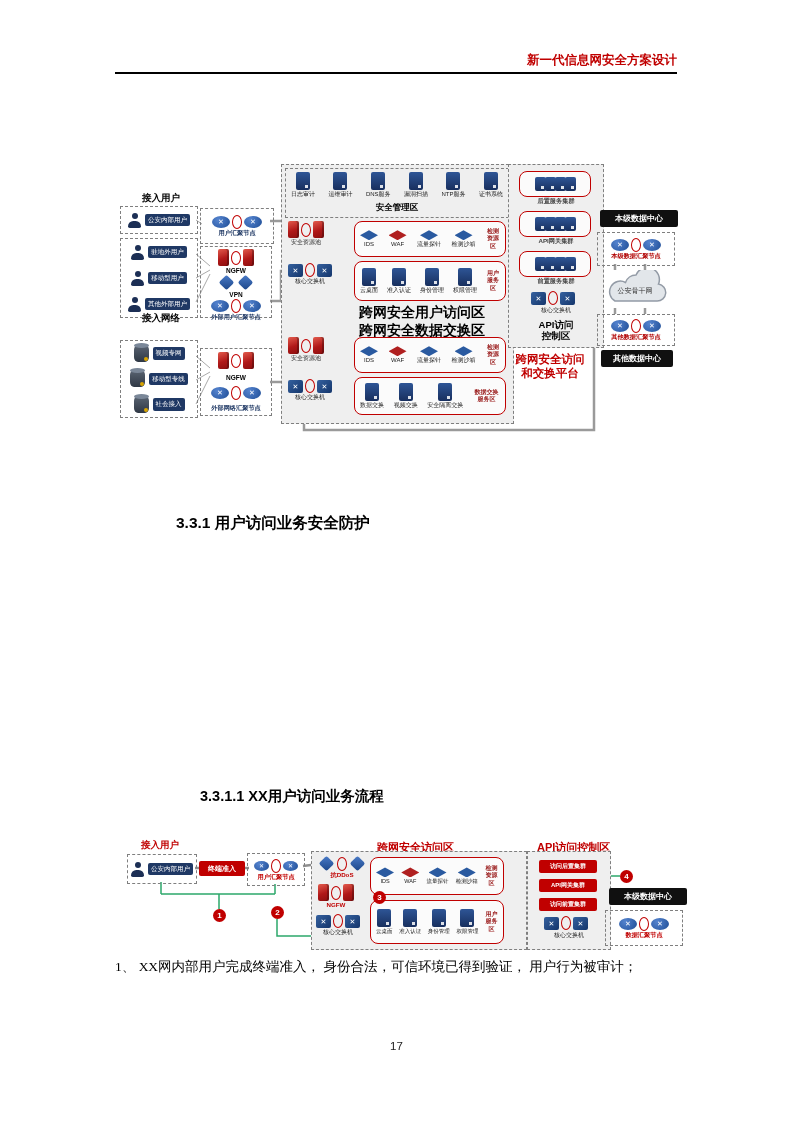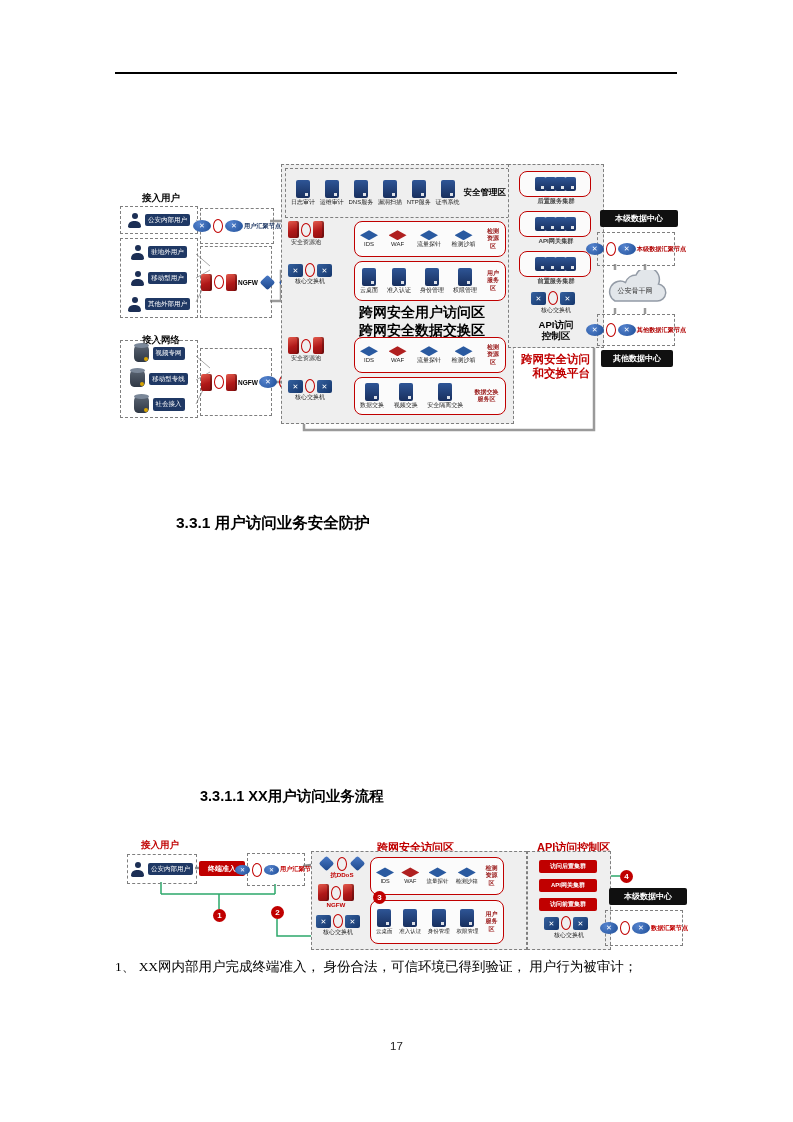--- a/index.html
+++ b/index.html
@@ -18,21 +18,21 @@
   .foot{left:0;top:1040px;width:100%;text-align:center;font-size:11.5px;color:#222}
   
   .dash{border:1px dashed #7f7f7f}
   .zone{background:#efefef;border:1px dashed #7f7f7f}
   .redbox{border:1.3px solid #c00000;border-radius:8px;background:rgba(255,255,255,.75);
           display:flex;align-items:center;justify-content:space-between;padding:2px 5px;box-sizing:border-box}
   .rfill{background:#c00000;color:#fff;font-size:6px;font-weight:bold;text-align:center;border-radius:2px;line-height:13px;height:13px}
   .blk{background:#101010;color:#fff;font-weight:bold;font-size:8px;text-align:center;padding:3px 2px;border-radius:2px;white-space:nowrap}
   .pill{background:#1f3864;color:#fff;font-size:6.5px;line-height:1;padding:3px 3px;border-radius:2px;white-space:nowrap}
   .row{display:flex;align-items:center;justify-content:center;gap:2px}
-  .col{display:flex;align-items:center;gap:1px}
+  .col{display:flex;flex-direction:column;align-items:center;gap:1px}
   .itm{display:flex;flex-direction:column;align-items:center;gap:1px}
   .dlb{font-size:6px;color:#222;white-space:nowrap;line-height:1.1}
   .nlb{font-size:6.2px;color:#1f3864;font-weight:bold;white-space:nowrap;line-height:1.1}
   .rlb{font-size:6.2px;color:#c00000;font-weight:bold;white-space:nowrap;line-height:1.1}
   .zlb{font-weight:bold;font-size:14px;color:#000;text-align:center;white-space:nowrap}
   .rzlb{font-weight:bold;font-size:11px;color:#c00000;text-align:center;white-space:nowrap}
   .side{font-size:6px;color:#9c2020;font-weight:bold;line-height:1.25;text-align:center}
   .blb{font-weight:bold;font-size:9.5px;white-space:nowrap}
   
   .rtr{width:18px;height:12px;border-radius:50%;background:radial-gradient(circle at 35% 30%,#5584cf,#1d4c95);
@@ -61,20 +61,21 @@
   .badge{width:13px;height:13px;border-radius:50%;background:#c00000;color:#fff;font-size:8px;font-weight:bold;
          text-align:center;line-height:13px}
   .cloudlb{font-size:7px;color:#333;white-space:nowrap}
   svg.wire{pointer-events:none}
 </style>
 </head>
 <body>
 
 <div class="page">
 
+  <div class="abs hdr">新一代信息网安全方案设计</div>
   <div class="abs hrule"></div>
 
 
   <div class="abs" style="left:118px;top:158px;width:567px;height:282px">
 
     <svg class="abs wire" style="left:0;top:0" width="567" height="282">
       <g stroke="#aaa" stroke-width="1">
         <line x1="78" y1="62" x2="84" y2="66"></line>
           <line x1="78" y1="96" x2="92" y2="108"></line>
         <line x1="78" y1="120" x2="92" y2="112"></line>
@@ -110,21 +111,21 @@
       <div class="row" style="gap:4px">
         <span class="person"></span>
         <span class="pill">移动型用户</span>
         </div>
       <div class="row" style="gap:4px">
         <span class="person"></span>
         <span class="pill">其他外部用户</span>
         </div>
     </div>
 
-    <div class="abs blb" style="left:24px;top:176px">接入网络</div>
+    <div class="abs blb" style="left:24px;top:154px">接入网络</div>
     <div class="abs dash" style="left:2px;top:182px;width:76px;height:76px;display:flex;flex-direction:column;justify-content:space-around">
       <div class="row" style="gap:4px">
         <span class="db"></span>
         <span class="pill">视频专网</span>
         </div>
       <div class="row" style="gap:4px">
         <span class="db"></span>
         <span class="pill">移动型专线</span>
         </div>
       <div class="row" style="gap:4px">
@@ -340,21 +341,21 @@
       <div class="abs nlb" style="left:0;top:113px;width:100%;text-align:center;color:#444">前置服务集群</div>
       <div class="abs row" style="left:22px;top:126px">
         <span class="cube"></span>
           <span class="oval"></span>
           <span class="cube"></span>
       </div>
       <div class="abs dlb" style="left:0;top:142px;width:100%;text-align:center">核心交换机</div>
       <div class="abs zlb" style="left:26px;top:154px;width:42px;white-space:normal;line-height:1.2;font-size:9.5px">API访问控制区</div>
     </div>
 
-    <div class="abs" style="left:392px;top:194px;width:80px;color:#c00000;font-weight:bold;font-size:11.5px;text-align:right;line-height:1.25">跨网安全访问和交换平台</div>
+    <div class="abs" style="left:392px;top:194px;width:80px;color:#c00000;font-weight:bold;font-size:11.5px;text-align:center;line-height:1.25">跨网安全访问和交换平台</div>
 
     <div class="abs blk" style="left:482px;top:52px;width:74px">本级数据中心</div>
     <div class="abs dash col" style="left:479px;top:74px;width:76px;height:32px;justify-content:center">
       <div class="row">
           <span class="rtr"></span>
           <span class="oval"></span>
           <span class="rtr"></span>
         </div>
       <span class="rlb" style="color:#b00000">本级数据汇聚节点</span>
     </div>

